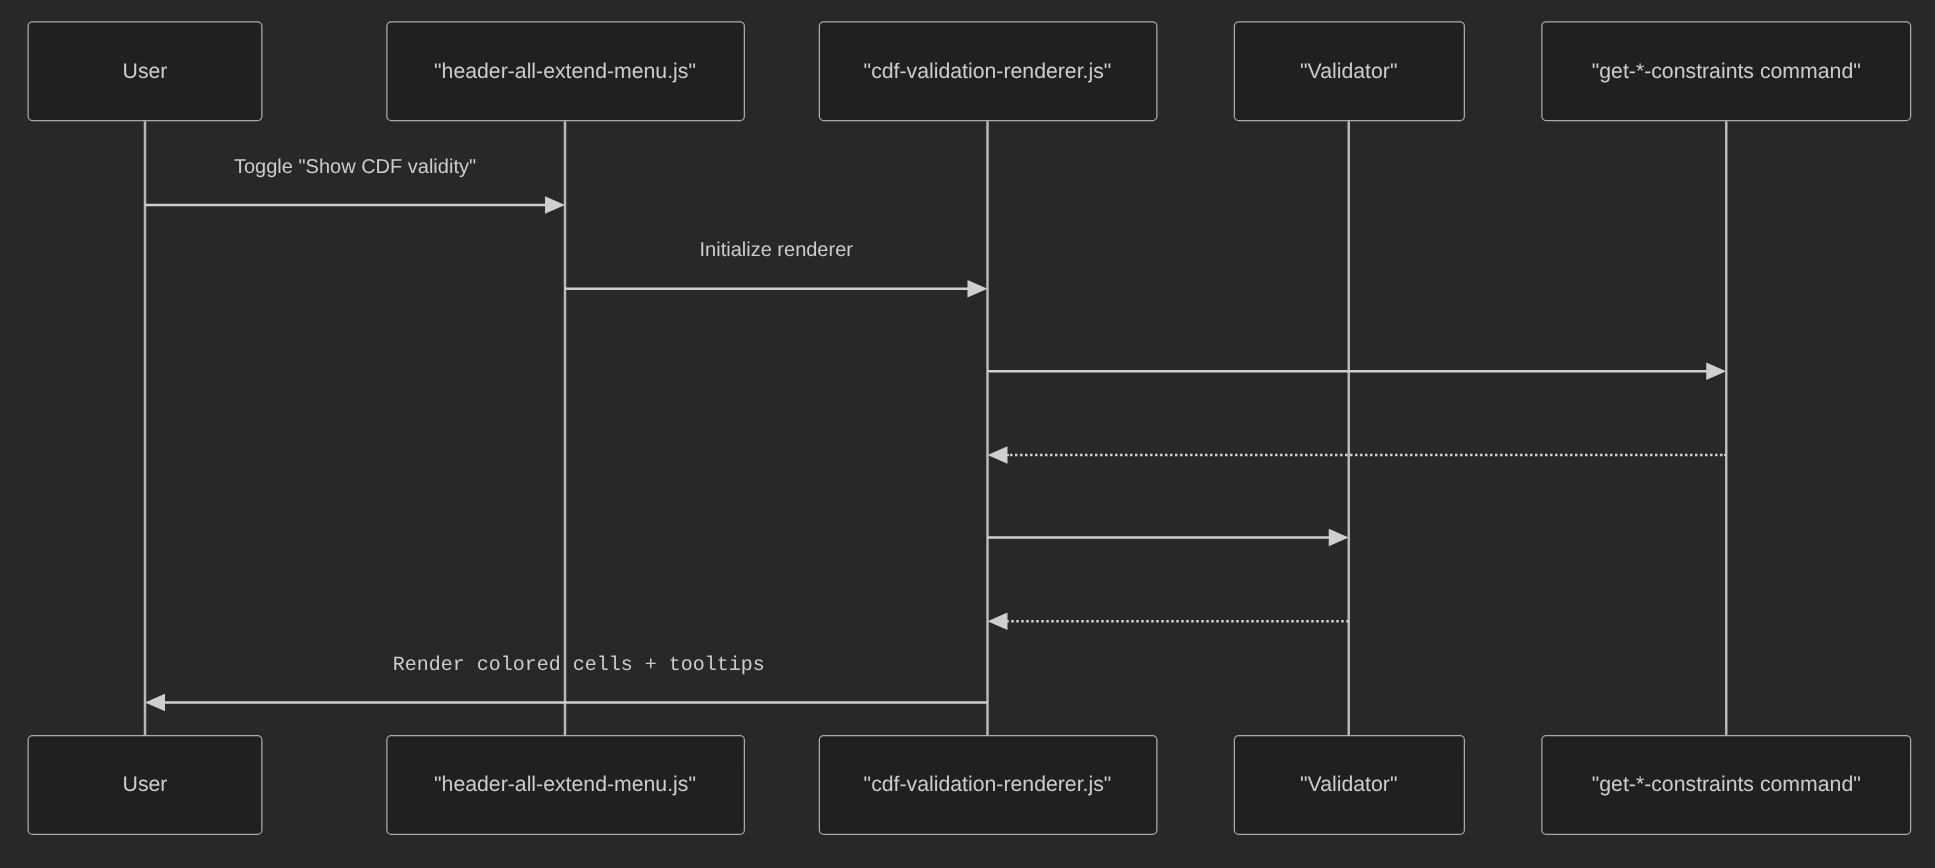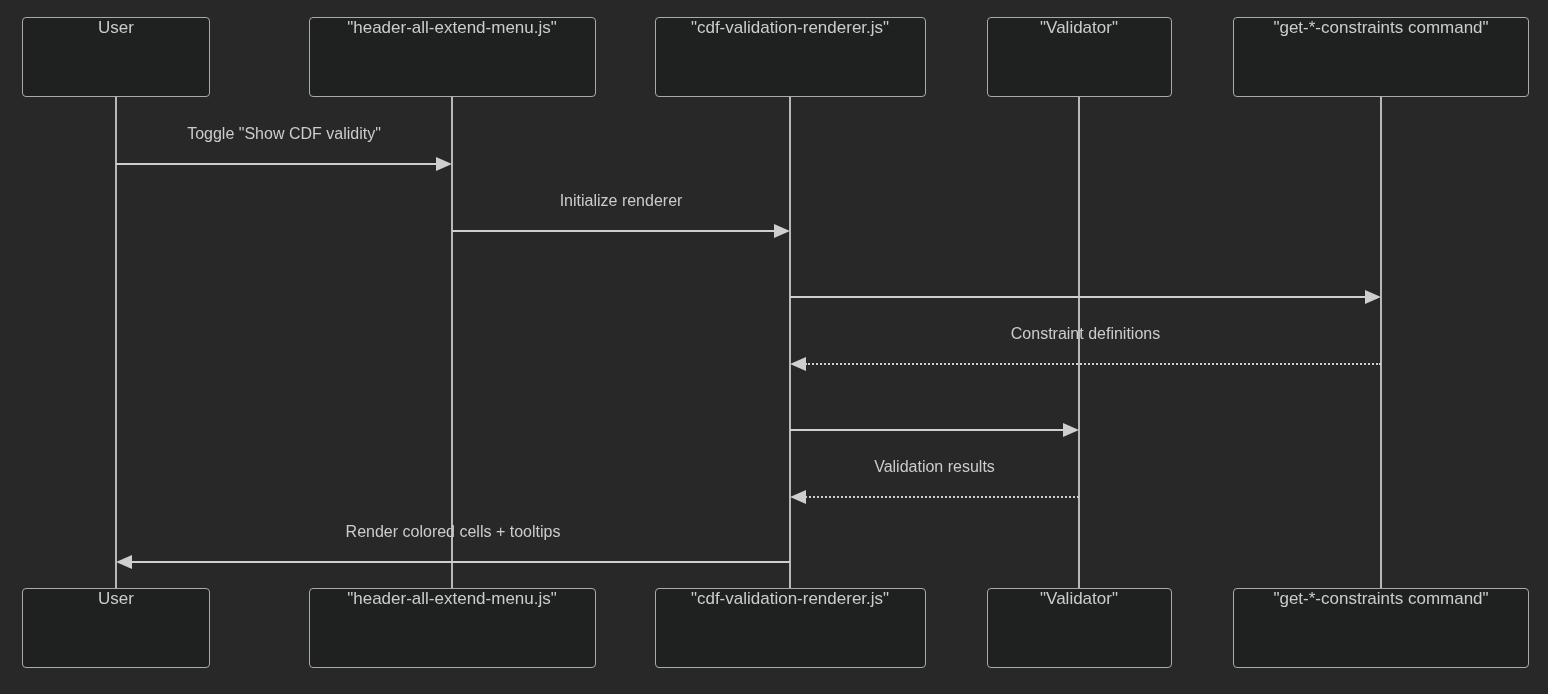--- a/index.html
+++ b/index.html
@@ -15,20 +15,21 @@
     overflow: hidden;
     font-family: "Liberation Sans", "DejaVu Sans", sans-serif;
   }
   .actor-box {
     position: absolute;
     box-sizing: border-box;
     background: var(--actor-fill, #1f2020);
     border: 1px solid var(--actor-border, #aaaaaa);
     border-radius: 4px;
     display: flex;
+    align-items: center;
     justify-content: center;
   }
   .actor-label {
     color: var(--text, #cccccc);
     font-size: 17px;
     white-space: nowrap;
   }
   .lifeline {
     position: absolute;
     width: 2px;
@@ -99,24 +100,22 @@
       <span class="actor-label">"get-*-constraints command"</span>
     </div>
     <div class="msg-label" style="left: -16px; top: 122px;">Toggle "Show CDF validity"</div>
     <div class="msg-line solid" style="left: 116px; top: 163px; width: 321px;"></div>
     <div class="arrowhead right" style="left: 436px; top: 157px;"></div>
     <div class="msg-label" style="left: 321px; top: 189px; text-align: center;">Initialize renderer</div>
     <div class="msg-line solid" style="left: 452px; top: 230px; width: 323px;"></div>
     <div class="arrowhead right" style="left: 774px; top: 224px;"></div>
     <div class="msg-line solid" style="left: 790px; top: 296px; width: 576px;"></div>
     <div class="arrowhead right" style="left: 1365px; top: 290px;"></div>
-    <div class="msg-label" style="left: 785.5px; top: 322px;">Constraint definitions</div>
     <div class="msg-line dashed" style="left: 805px; top: 363px; width: 576px;"></div>
     <div class="arrowhead left" style="left: 790px; top: 357px;"></div>
     <div class="msg-line solid" style="left: 790px; top: 429px; width: 274px;"></div>
     <div class="arrowhead right" style="left: 1063px; top: 423px;"></div>
-    <div class="msg-label" style="left: 634.5px; top: 455px;">Validation results</div>
     <div class="msg-line dashed" style="left: 805px; top: 496px; width: 274px;"></div>
     <div class="arrowhead left" style="left: 790px; top: 490px;"></div>
-    <div class="msg-label" style="left: 153px; top: 520px;">Render colored cells + tooltips</div>
+    <div class="msg-label" style="left: 163px; top: 520px; font-family: Liberation Mono, monospace;">Render colored cells + tooltips</div>
     <div class="msg-line solid" style="left: 131px; top: 561px; width: 659px;"></div>
     <div class="arrowhead left" style="left: 116px; top: 555px;"></div>
   </div>
 
 </body></html>

